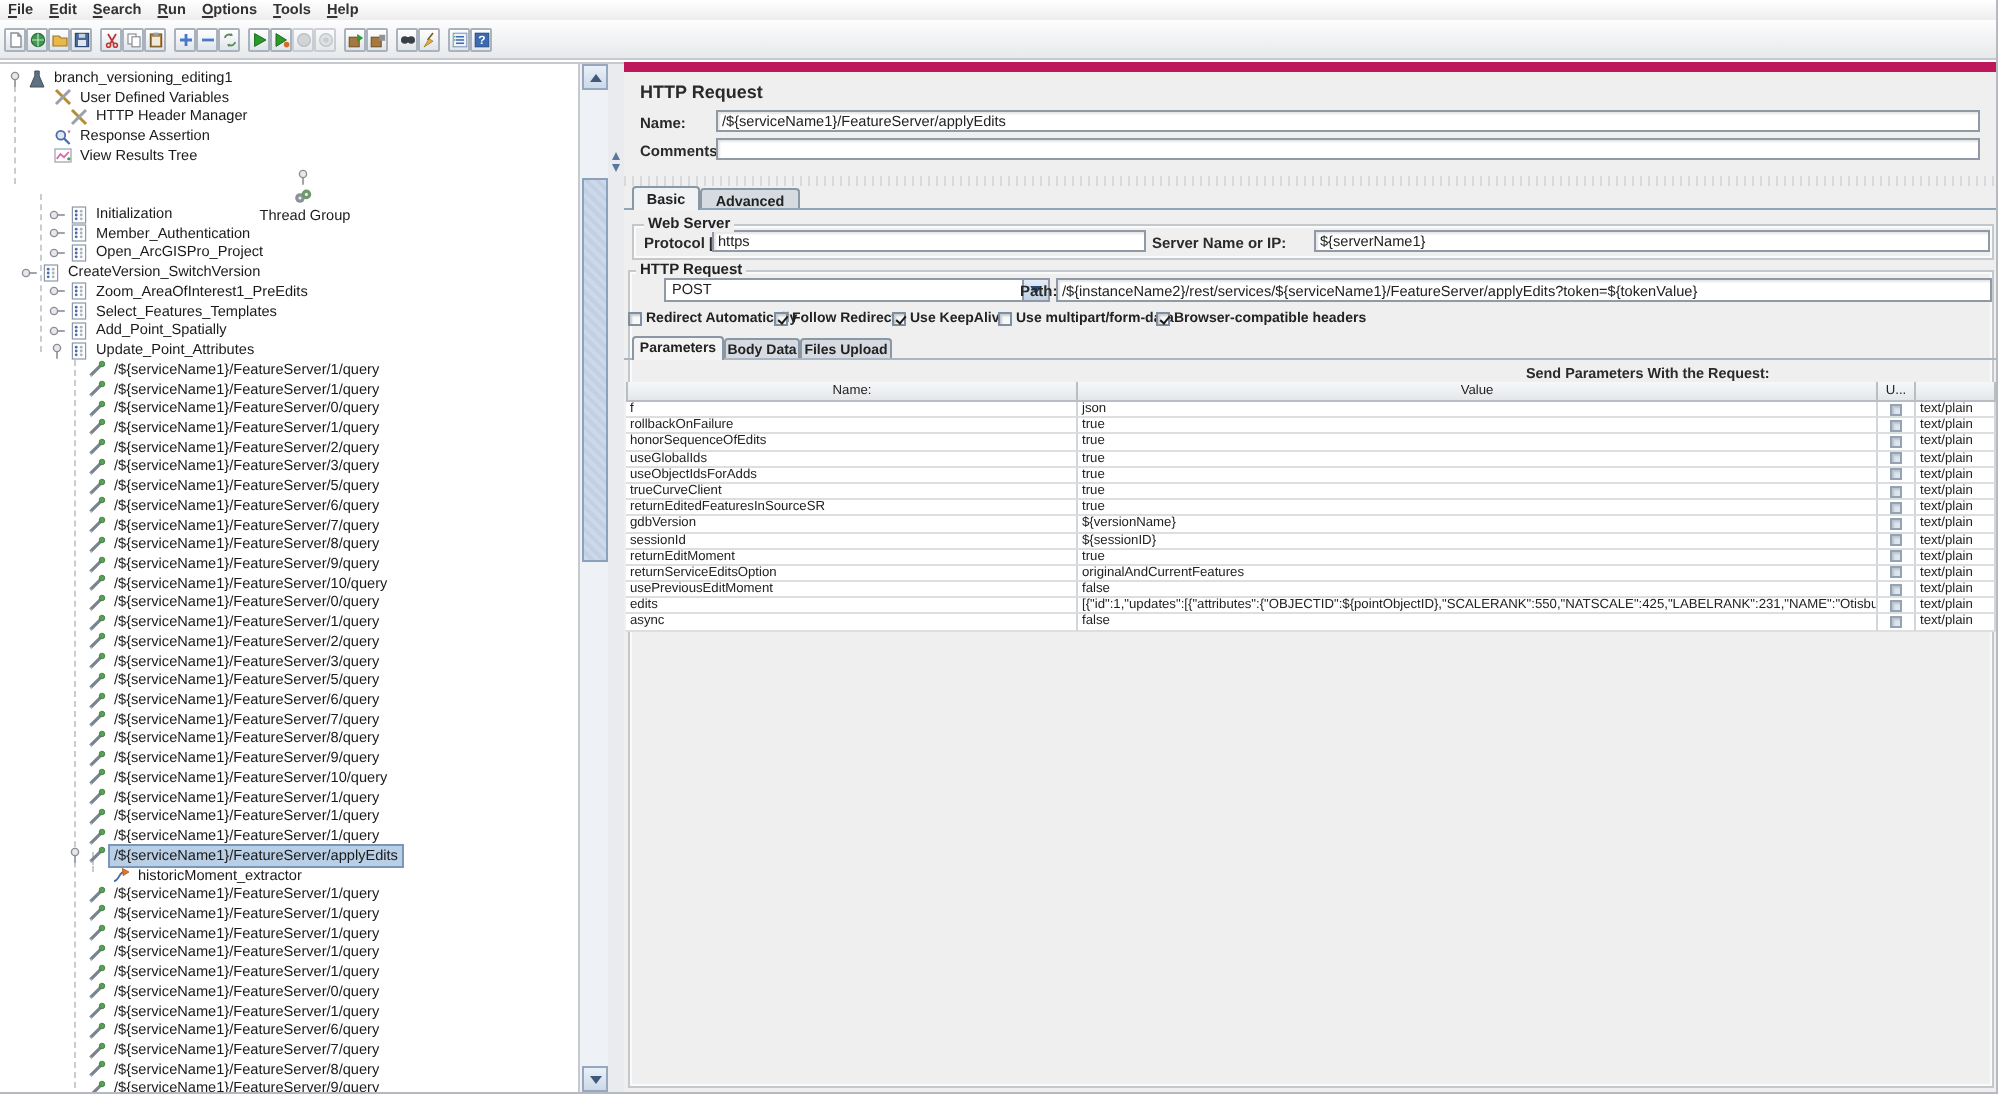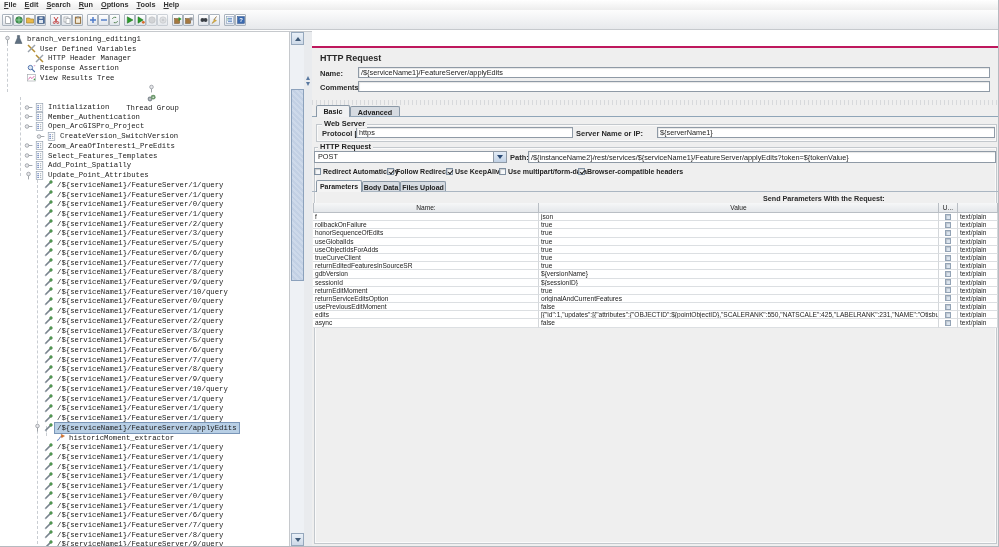--- a/index.html
+++ b/index.html
@@ -19,21 +19,21 @@
   #toolbar{position:absolute;left:0;top:10px;right:0;height:20px;
     background:linear-gradient(#fdfdfd,#e7e9ec);border-bottom:1px solid #c6c9cd;
     display:flex;align-items:center;padding-left:2px;}
   .tbtn{width:11px;height:12px;margin-right:0px;border:1px solid #aab3bd;border-radius:1px;
     background:linear-gradient(#ffffff,#dfe4ea);display:flex;align-items:center;justify-content:center;}
   .tbtn.disabled{opacity:.55;}
   .tsep{width:4px;height:12px;}
   .tbtn svg{display:block;}
   
   #tree{position:absolute;left:0;top:31px;width:289px;bottom:0;background:#fff;overflow:hidden;
-    border-top:1px solid #c6c9cd;font-family:Liberation Mono, monospace;}
+    border-top:1px solid #c6c9cd;}
   .trow{position:absolute;left:0;right:0;height:10px;display:flex;align-items:center;
     font-size:7.3px;line-height:10px;white-space:nowrap;}
   .thandle{width:11px;height:9px;flex:0 0 11px;display:flex;align-items:center;}
   .ticon{width:9px;height:9px;flex:0 0 9px;margin-right:2px;}
   .tlabel{padding:0 2px;color:#1a1a1a;}
   .trow.selected .tlabel{background:#b8cfe5;outline:1px solid #7a96b8;}
   .tconn{position:absolute;border-left:1px dashed #c9cdd2;width:0;}
   
   #tree-scrollbar{position:absolute;left:289px;top:31px;width:15px;bottom:0;
     background:#eef1f5;border-left:1px solid #c6c9cd;border-top:1px solid #c6c9cd;}
@@ -44,39 +44,39 @@
   #tree-thumb{position:absolute;left:1px;width:13px;top:57px;height:192px;
     background:repeating-linear-gradient(45deg,#cdd9ea 0 2px,#c2d0e4 2px 4px);border:1px solid #8ba1bc;}
   
   #splitter{position:absolute;left:304px;top:31px;width:8px;bottom:0;background:#e9ebee;
     border-top:1px solid #c6c9cd;}
   .sp-arrow{position:absolute;left:2px;width:0;height:0;border-left:2.5px solid transparent;border-right:2.5px solid transparent;}
   #sp-up{top:44px;border-bottom:4px solid #5878a0;}
   #sp-dn{top:50px;border-top:4px solid #5878a0;}
   
   #panel{position:absolute;left:312px;top:31px;right:0;bottom:0;background:#efefef;
-    border-top:2px solid #be185d;margin-top:15px;}
+    border-top:5px solid #be185d;}
   .blabel{position:absolute;font-weight:bold;font-size:7.5px;color:#2a2a2a;white-space:nowrap;}
   #panel-title{font-size:9px;left:8px;top:5px;}
   .input{position:absolute;background:#fff;border:1px solid #8f9aa6;font-size:7.3px;
     padding:0 2px;color:#222;font-family:"Liberation Sans",sans-serif;height:11px;
     box-shadow:inset 1px 1px 1px rgba(0,0,0,.10);}
   #hatch{position:absolute;left:0;right:0;top:52px;height:5px;
     background:repeating-linear-gradient(90deg,#d7d9dc 0 1px,#efefef 1px 4px);}
   .tab{position:absolute;top:57px;height:12px;border:1px solid #8a98a6;border-bottom:none;
     border-radius:2px 2px 0 0;font-weight:bold;font-size:7.2px;text-align:center;line-height:12px;}
   .tab.sel{background:#f1f2f3;z-index:3;}
   .tab.uns{background:#d6dbe1;top:58px;height:11px;}
   #tabline{position:absolute;left:0;right:0;top:68px;height:1px;background:#8fa5b8;z-index:1;}
   #content-bg{position:absolute;left:0;right:0;top:69px;bottom:0;background:#efefef;}
   .group-title{position:absolute;font-weight:bold;font-size:7.5px;background:#efefef;
     padding:0 2px;z-index:2;white-space:nowrap;}
   .group-box{position:absolute;border:1px solid #c3c8cd;box-shadow:inset 0 0 0 1px #fafafa;}
   
-  #method-combo{position:absolute;left:2px;top:103px;width:193px;height:12px;background:#fff;
+  #method-combo{position:absolute;left:20px;top:103px;width:193px;height:12px;background:#fff;
     border:1px solid #8f9aa6;display:flex;}
   #method-combo .val{flex:1;font-size:7.3px;line-height:10px;padding-left:3px;}
   #method-combo .btn{width:13px;background:linear-gradient(#e3ecf6,#c2d2e5);border-left:1px solid #8f9aa6;
     display:flex;align-items:center;justify-content:center;}
   .combo-arrow{width:0;height:0;border-left:3px solid transparent;border-right:3px solid transparent;border-top:4px solid #2a4a74;}
   
   .opt{position:absolute;top:119px;display:flex;align-items:center;height:9px;}
   .cb{width:7px;height:7px;background:#f6f8fa;border:1px solid #7f8fa0;position:relative;
     box-shadow:inset 1px 1px 1px rgba(0,0,0,.18);flex:0 0 7px;}
   .cb.on::after{content:"";position:absolute;left:1px;top:1px;width:4px;height:2px;
@@ -400,21 +400,21 @@
             <rect x="1.2" y=".5" width="6.6" height="8" fill="#fdfdfd" stroke="#8a98a8" stroke-width=".6"></rect>
             <circle cx="3.1" cy="2.6" r=".7" fill="#4a6ab0"></circle>
             <circle cx="3.1" cy="4.5" r=".7" fill="#4a6ab0"></circle>
             <circle cx="3.1" cy="6.4" r=".7" fill="#4a6ab0"></circle>
             <circle cx="5.6" cy="2.6" r=".7" fill="#aab2ba"></circle>
             <circle cx="5.6" cy="4.5" r=".7" fill="#aab2ba"></circle>
             <circle cx="5.6" cy="6.4" r=".7" fill="#aab2ba"></circle>
           </svg></span>
         <span class="tlabel">Open_ArcGISPro_Project</span>
       </div>
-      <div class="trow" style="top: 99.2px; padding-left: 36px;">
+      <div class="trow" style="top: 99.2px; padding-left: 10px;">
         <span class="thandle">
           <svg width="9" height="9" viewBox="0 0 9 9" xmlns="http://www.w3.org/2000/svg">
             <circle cx="3" cy="4.5" r="1.8" fill="#e8e8ec" stroke="#8a8f95" stroke-width=".7"></circle>
             <path d="M4.8 4.5h3.6" stroke="#8a8f95" stroke-width=".8"></path>
           </svg>
         </span>
         <span class="ticon"><svg width="9" height="9" viewBox="0 0 9 9" xmlns="http://www.w3.org/2000/svg">
             <rect x="1.2" y=".5" width="6.6" height="8" fill="#fdfdfd" stroke="#8a98a8" stroke-width=".6"></rect>
             <circle cx="3.1" cy="2.6" r=".7" fill="#4a6ab0"></circle>
             <circle cx="3.1" cy="4.5" r=".7" fill="#4a6ab0"></circle>

